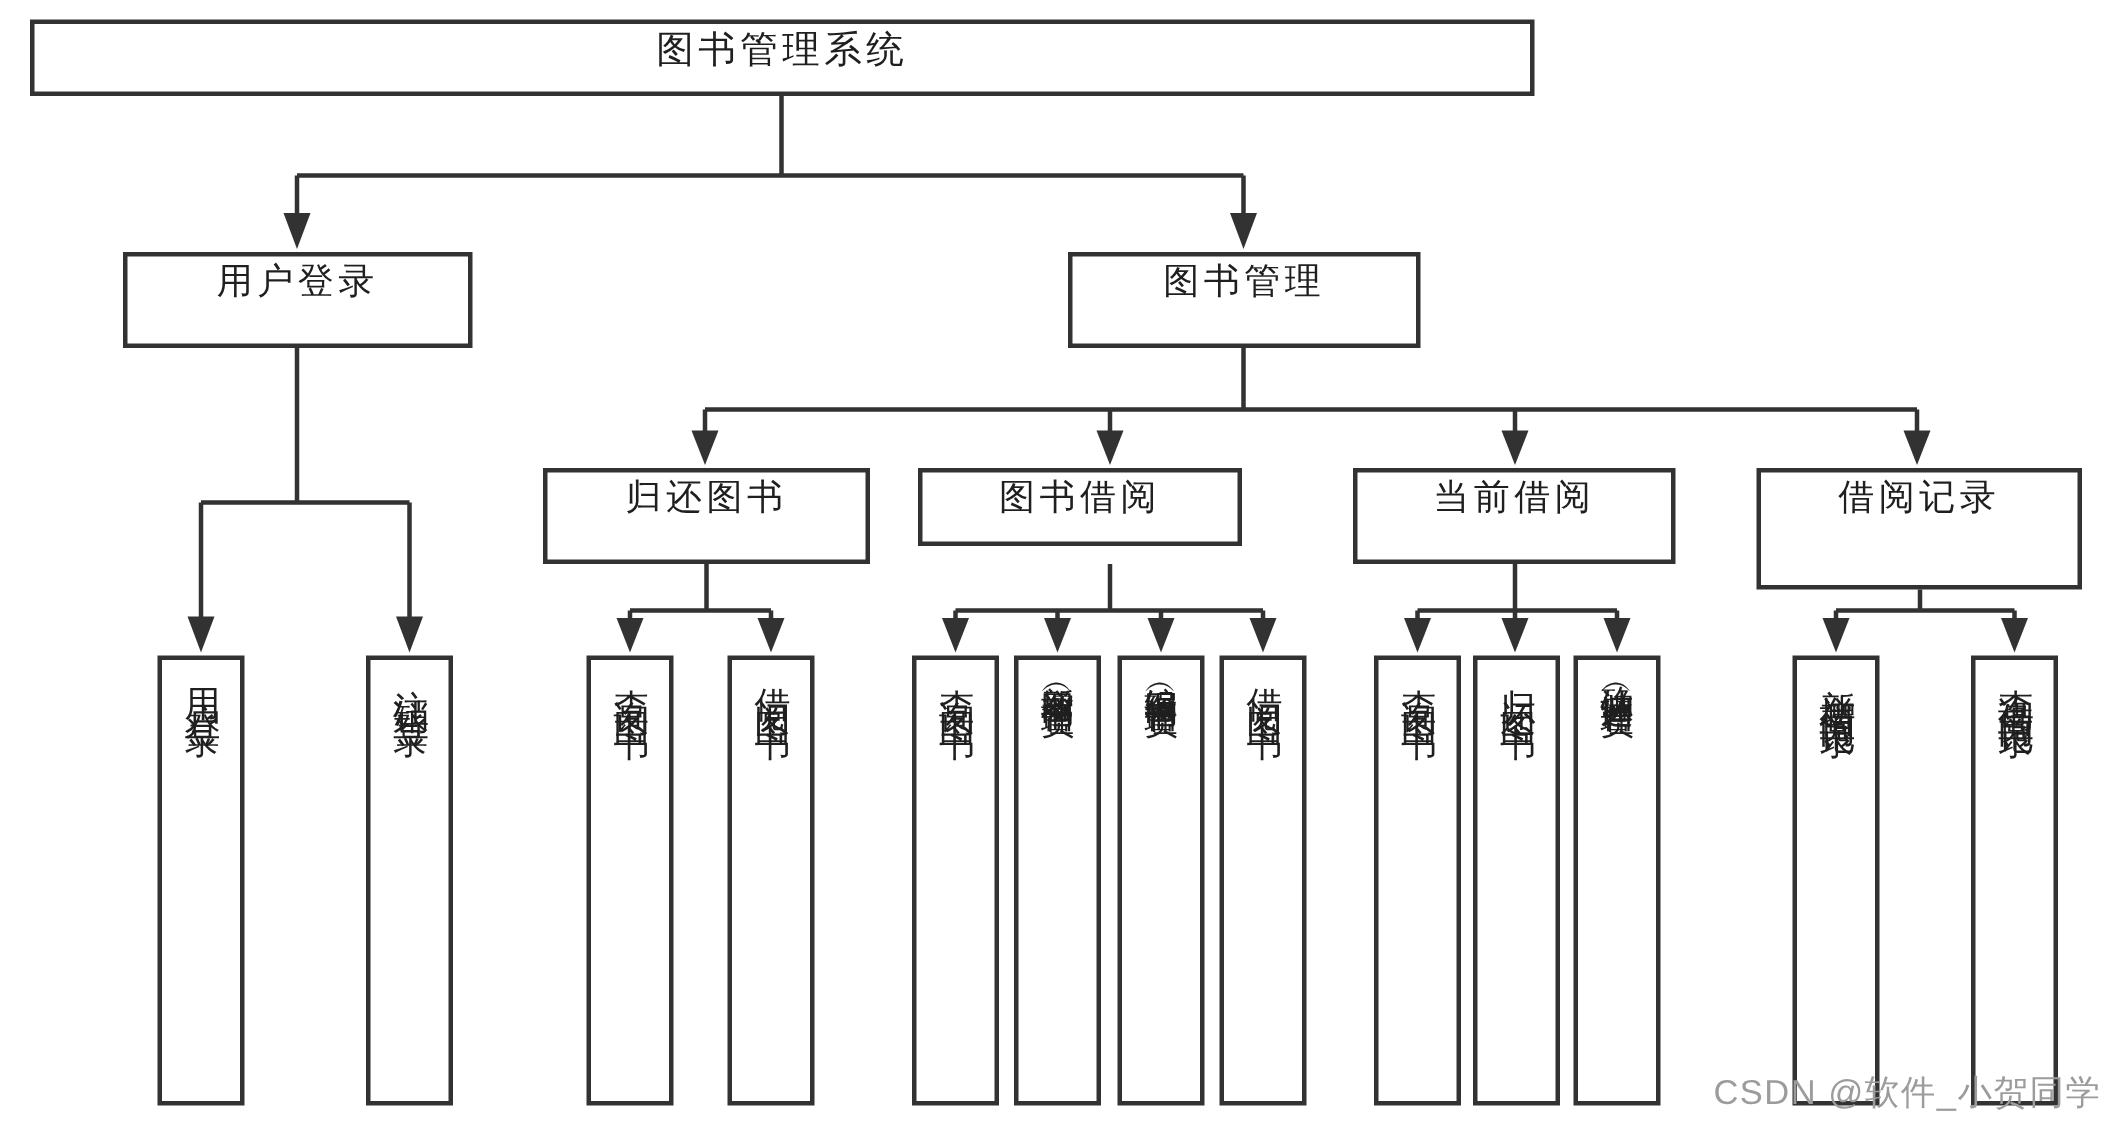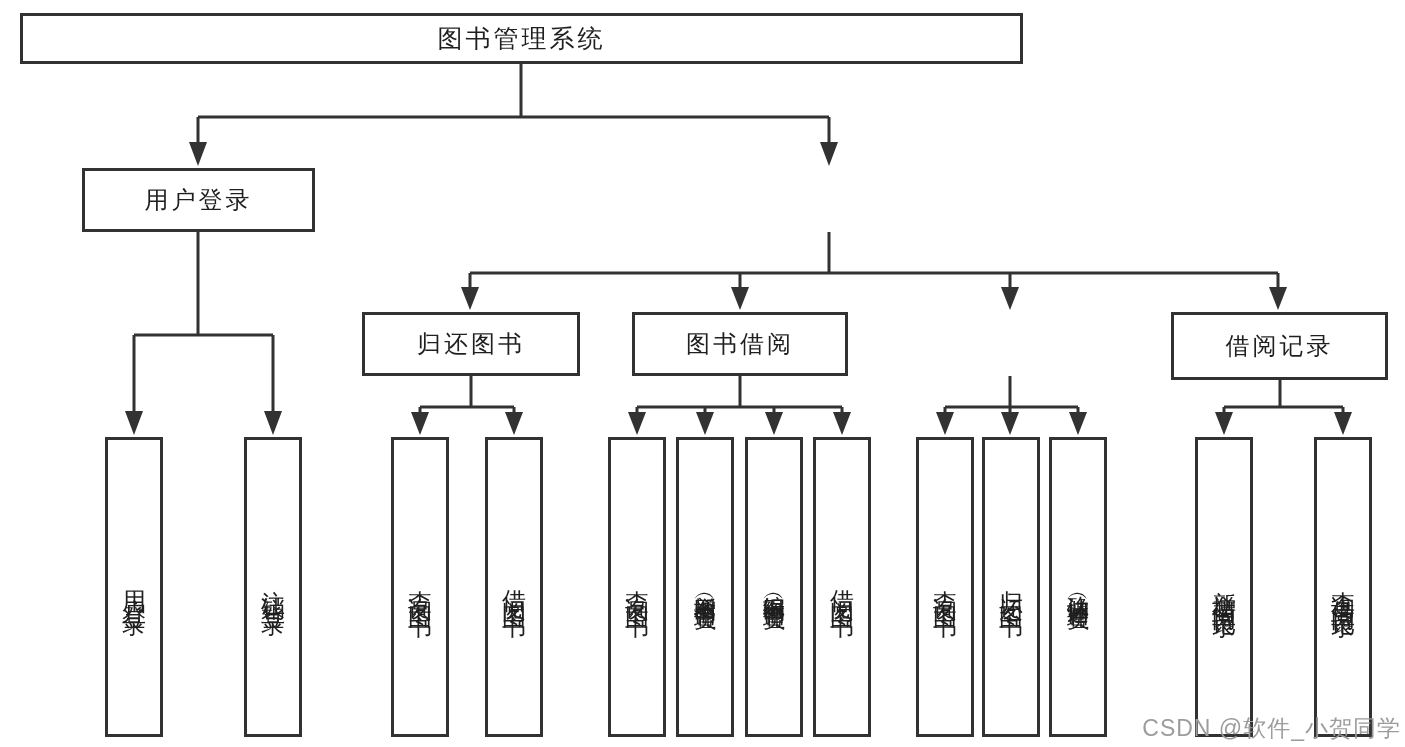--- a/index.html
+++ b/index.html
@@ -21,21 +21,20 @@
   svg.edges path { stroke: currentColor; stroke-width: 3; fill: none; }
   svg.edges polygon { fill: currentColor; stroke: none; }
 
   .node {
     position: absolute;
     box-sizing: border-box;
     border: 3px solid var(--line);
     background: var(--background);
     color: var(--text);
     display: flex;
-    align-items: center;
     justify-content: center;
     z-index: 1;
   }
   .h-node { font-size: 24px; letter-spacing: 3px; white-space: nowrap; }
   .root-node { font-size: 25px; }
 
   .leaf { top: 437px; width: 58px; height: 300px; }
   .leaf .leaf-label {
     writing-mode: vertical-rl;
     text-orientation: mixed;
@@ -105,28 +104,34 @@
     </g>
   </svg>
 
   <div class="node h-node root-node" style="left:20px; top:13px; width:1003px; height:51px;">
     <span>图书管理系统</span>
   </div>
 
   <div class="node h-node" style="left:82px; top:168px; width:233px; height:64px;">
     <span>用户登录</span>
   </div>
+  <div class="node h-node" style="left:712px; top:168px; width:235px; height:64px;">
+    <span>图书管理</span>
+  </div>
 
   <div class="node h-node" style="left:362px; top:312px; width:218px; height:64px;">
     <span>归还图书</span>
   </div>
-  <div class="node h-node" style="left:632px; top:312px; width:216px; height:64px;">
+  <div class="node h-node" style="left:612px; top:312px; width:216px; height:52px;">
     <span>图书借阅</span>
   </div>
-  <div class="node h-node" style="left:1171px; top:312px; width:217px; height:68px;">
+  <div class="node h-node" style="left:902px; top:312px; width:215px; height:64px;">
+    <span>当前借阅</span>
+  </div>
+  <div class="node h-node" style="left:1171px; top:312px; width:217px; height:81px;">
     <span>借阅记录</span>
   </div>
 
   <div class="node leaf" style="left:105px;">
     <span class="leaf-label">用户登录</span>
   </div>
   <div class="node leaf" style="left:244px;">
     <span class="leaf-label">注销登录</span>
   </div>
 

